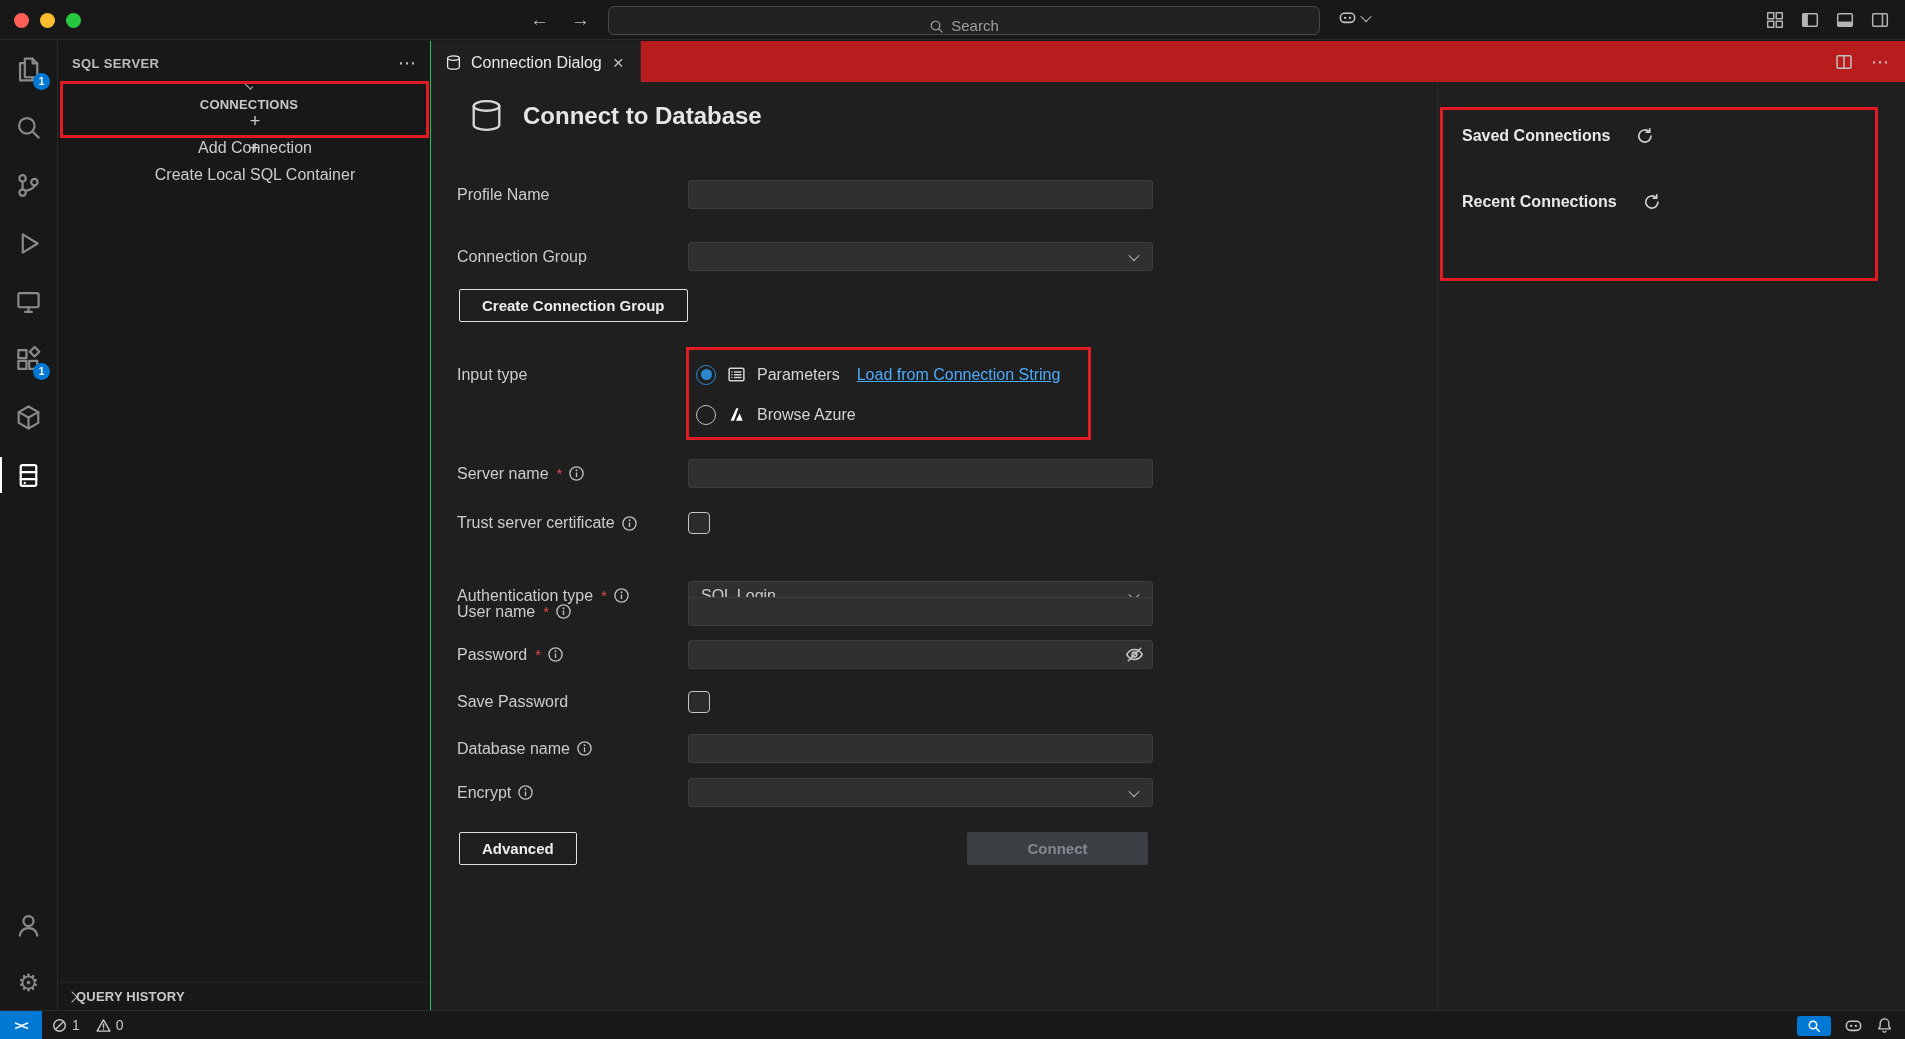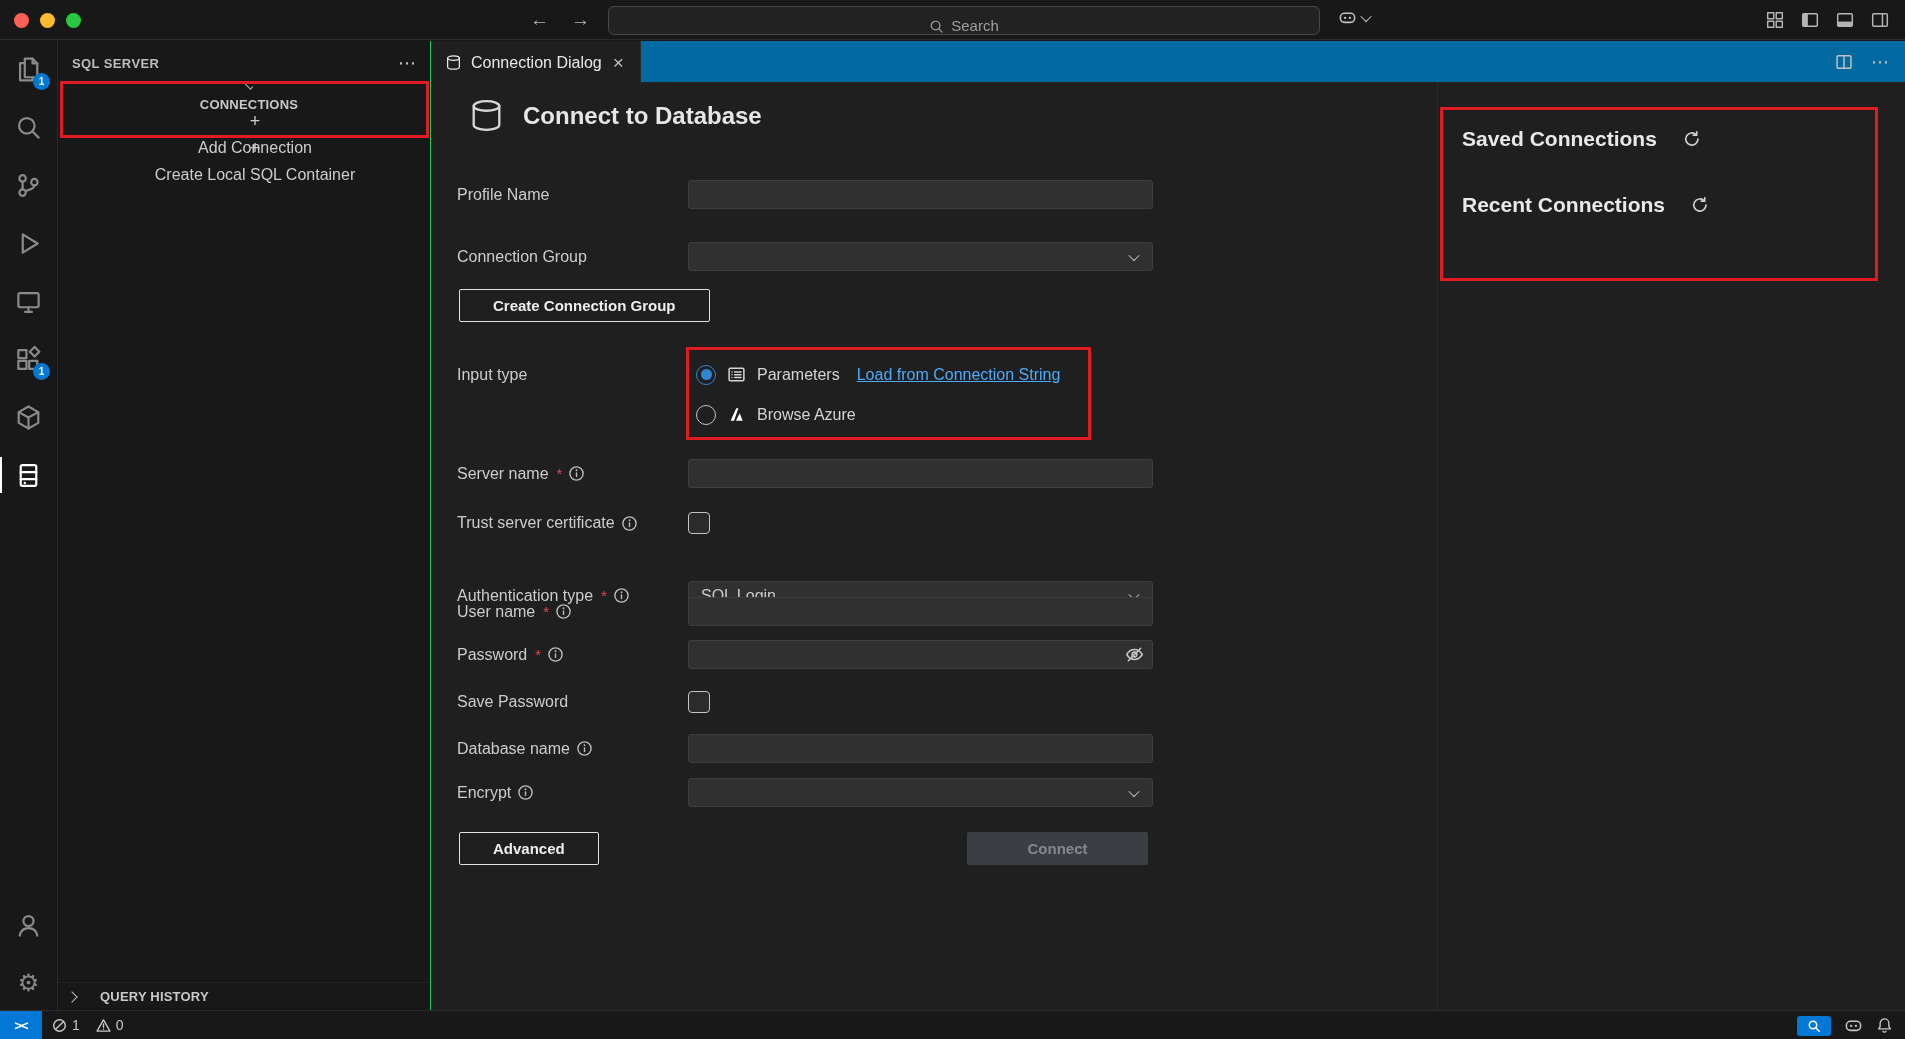--- a/index.html
+++ b/index.html
@@ -43,56 +43,56 @@
   
   .sidebar { width:373px; background:#181818; border-right:1px solid #22c55e; position:relative; flex:none; }
   .sidebar-header { height:44px; display:flex; align-items:center; padding:0 14px; }
   .sidebar-title { font-size:13px; font-weight:600; letter-spacing:.4px; color:#bdbdbd; }
   .sidebar-ellipsis { margin-left:auto; font-size:18px; color:#c5c5c5; cursor:pointer; }
   .tree-row { height:27px; display:flex; align-items:center; color:#cccccc;flex-direction:column; }
   .tree-row.header { padding-left:10px; gap:8px; }
   .tree-header-label { font-size:13px; font-weight:bold; letter-spacing:.2px; color:#c9c9c9; }
   .tree-row.action { padding-left:22px; gap:9px; font-size:16px; }
   .plus-glyph { font-size:18px; width:16px; text-align:center; color:#cccccc; line-height:1; }
-  .query-history { position:absolute; left:0; right:0; bottom:0; height:28px; border-top:1px solid #242424; display:flex; align-items:center; gap:24px; padding-left:10px; background:#181818; }
+  .query-history { position:absolute; left:0; right:0; bottom:0; height:28px; border-top:1px solid #242424; display:flex; align-items:center; gap:0; padding-left:10px; background:#181818; }
 
   
   .editor { flex:1; display:flex; flex-direction:column; background:#1f1f1f; position:relative; }
-  .tabbar { height:42px; background:#0369a1; border-bottom:1px solid #242424; display:flex; position:relative; flex:none; }
+  .tabbar { height:42px; background:#b91c1c; border-bottom:1px solid #242424; display:flex; position:relative; flex:none; }
   .tab { height:43px; margin-bottom:-1px; display:flex; align-items:center; gap:9px; padding:0 14px; background:#1f1f1f; border-right:1px solid #2b2b2b; color:#e8e8e8; font-size:16px; }
   .tab-close { color:#bdbdbd; font-size:19px; line-height:1; padding:0 2px; cursor:pointer; }
   .editor-actions { position:absolute; right:16px; top:0; height:42px; display:flex; align-items:center; gap:18px; color:#c2c2c2; }
   .ea-ellipsis { font-size:18px; }
 
   .editor-content { position:relative; flex:1; background:#1f1f1f; }
 
   
   .right-pane { position:absolute; top:0; right:0; bottom:0; width:468px; border-left:1px solid #2a2a2a; }
   .rp-row { position:absolute; left:24px; display:flex; align-items:center; gap:26px; }
-  .rp-label { font-size:21px; font-weight:600; color:#e9e9e9; }
+  .rp-label { font-size:16px; font-weight:600; color:#e9e9e9; }
   .rp-refresh { color:#cfcfcf; cursor:pointer; }
 
   
   .form-pane { position:absolute; top:0; left:0; right:468px; bottom:0; }
   .dlg-heading { position:absolute; left:37px; top:14px; display:flex; align-items:center; gap:18px; color:#d8d8d8; }
   .dlg-title { font-size:24px; font-weight:600; color:#e6e6e6; }
 
   .frow { position:absolute; left:26px; display:flex; align-items:center; height:29px; }
   .flabel { width:231px; display:flex; align-items:center; gap:6px; font-size:16px; color:#cccccc; flex:none; }
   .req { color:#e04747; font-size:15px; margin-left:2px; }
   .info-icon { color:#bdbdbd; display:inline-flex; }
   .ftext { width:465px; height:29px; background:#303030; border:1px solid #3d3d3d; border-radius:3px; color:#cccccc; font-size:16px; font-family:"Liberation Sans",sans-serif; padding:0 10px; outline:none; }
   .fwrap { position:relative; width:465px; }
   .fwrap .ftext { width:100%; }
   .eye-btn { position:absolute; right:9px; top:5px; color:#c5c5c5; cursor:pointer; }
   .fselect { width:465px; height:29px; background:#303030; border:1px solid #3d3d3d; border-radius:3px; display:flex; align-items:center; padding:0 12px; color:#cccccc; font-size:16px; position:relative; cursor:pointer; }
   .fselect .chev { position:absolute; right:14px; top:10px; color:#bdbdbd; }
   .checkbox { width:22px; height:22px; background:#2b2b2b; border:1.5px solid #c4c4c4; border-radius:4px; cursor:pointer; }
 
-  .btn-secondary { height:33px; background:transparent; border:1px solid #e0e0e0; border-radius:2px; color:#eeeeee; font-size:15px; font-weight:600; padding:0 33px; display:inline-flex; align-items:center; cursor:pointer; font-family:"Liberation Sans",sans-serif; }
+  .btn-secondary { height:33px; background:transparent; border:1px solid #e0e0e0; border-radius:2px; color:#eeeeee; font-size:15px; font-weight:600; padding:0 22px; display:inline-flex; align-items:center; cursor:pointer; font-family:"Liberation Sans",sans-serif; }
   .btn-disabled { position:absolute; left:508px; top:0; width:181px; height:33px; background:#3b3f44; border:none; border-radius:2px; color:#83898f; font-size:15px; font-weight:600; display:flex; align-items:center; justify-content:center; font-family:"Liberation Sans",sans-serif; }
 
   .radio-row { position:absolute; left:265px; height:27px; display:flex; align-items:center; gap:11px; font-size:16px; color:#d4d4d4; }
   .radio { width:20px; height:20px; border-radius:50%; border:1.5px solid #c4c4c4; display:flex; align-items:center; justify-content:center; cursor:pointer; flex:none; }
   .radio.selected { border-color:#2f86d1; }
   .radio.selected::after { content:""; width:11px; height:11px; border-radius:50%; background:#2f86d1; }
   .ct-link { color:#4daafc; text-decoration:underline; font-size:16px; margin-left:6px; cursor:pointer; }
   .param-icon, .azure-icon { display:inline-flex; }
 
   

